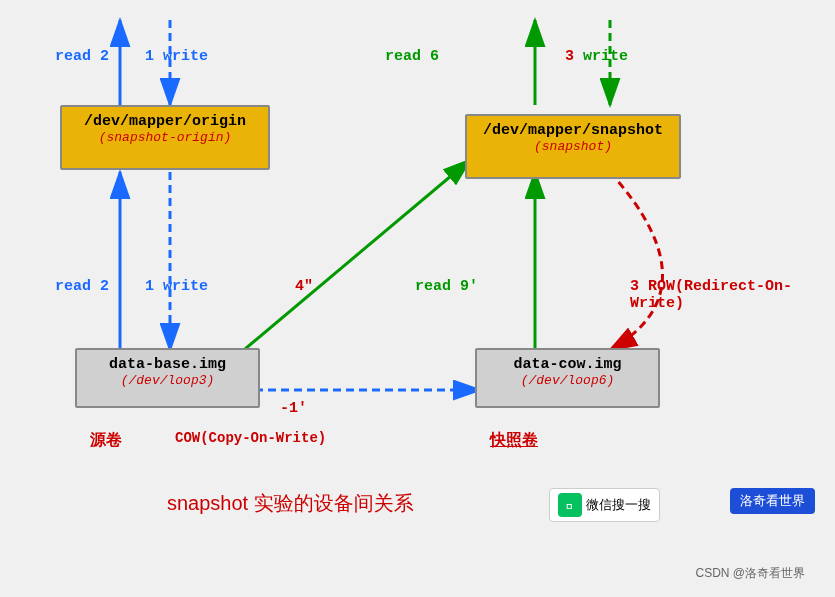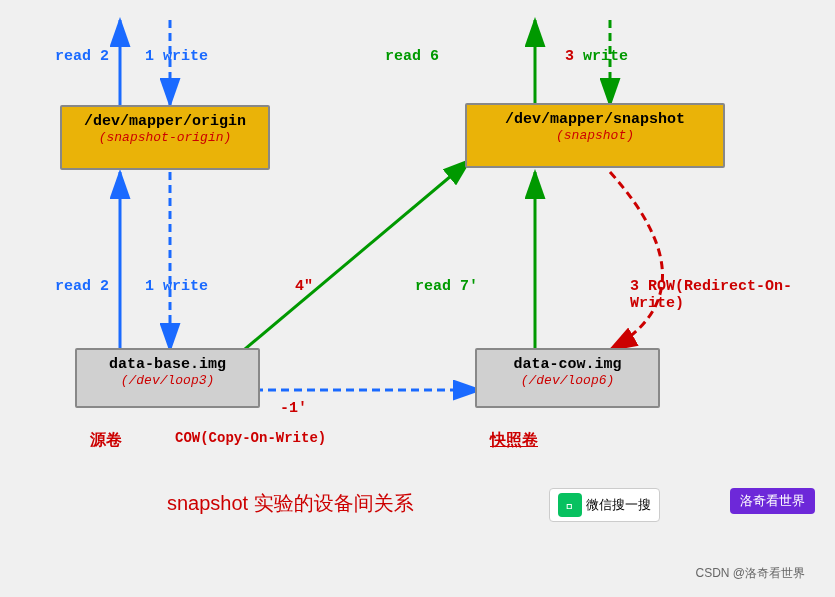--- a/index.html
+++ b/index.html
@@ -78,21 +78,21 @@
       background: #07c160;
       border-radius: 4px;
       display: flex;
       align-items: center;
       justify-content: center;
       color: white;
       font-size: 14px;
     }
     .search-badge {
       position: absolute;
-      background: #6d28d9;
+      background: #1d4ed8;
       color: white;
       border-radius: 4px;
       padding: 4px 10px;
       font-size: 13px;
       font-family: sans-serif;
     }
     .csdn-text {
       position: absolute;
       font-size: 12px;
       color: #666;
@@ -145,21 +145,21 @@
     <path d="M 610 172 C 680 250, 680 310, 610 350" stroke="#cc0000" stroke-width="3" stroke-dasharray="8,5" fill="none" marker-end="url(#arrowRed)"></path>
 
     <line x1="255" y1="390" x2="480" y2="390" stroke="#1a6aff" stroke-width="3" stroke-dasharray="8,5" marker-end="url(#arrowBlueDown)"></line>
   </svg>
 
   <div class="box box-yellow" style="left:60px; top:105px; width:210px; height:65px;">
     <div class="box-title">/dev/mapper/origin</div>
     <div class="box-subtitle">(snapshot-origin)</div>
   </div>
 
-  <div class="box box-yellow" style="left:465px; top:103px; width:260px; height:65px;">
+  <div class="box box-yellow" style="left:465px; top:114px; width:216px; height:65px;">
     <div class="box-title">/dev/mapper/snapshot</div>
     <div class="box-subtitle">(snapshot)</div>
   </div>
 
   <div class="box box-gray" style="left:75px; top:348px; width:185px; height:60px;">
     <div class="box-title">data-base.img</div>
     <div class="box-subtitle">(/dev/loop3)</div>
   </div>
 
   <div class="box box-gray" style="left:475px; top:348px; width:185px; height:60px;">
@@ -183,21 +183,21 @@
 
   <div class="label label-blue" style="left:55px; top:278px;">read  2</div>
 
   <div class="label" style="left:145px; top:278px;">
     <span style="color:#1a6aff">1</span>
     <span style="color:#1a6aff"> write</span>
   </div>
 
   <div class="label label-red" style="left:295px; top:278px;">4"</div>
 
-  <div class="label label-green" style="left:415px; top:278px;">read  7'</div>
+  <div class="label label-green" style="left:415px; top:278px;">read  9'</div>
 
   <div class="label" style="left:630px; top:278px;">
     <span style="color:#cc0000">3 </span>
     <span style="color:#cc0000">ROW(Redirect-On-Write)</span>
   </div>
 
   <div class="label label-red" style="left:280px; top:400px;">-1'</div>
 
   <div class="label label-red" style="left:90px; top:430px; font-family: sans-serif; font-size: 16px; font-weight: bold;">源卷</div>
 

